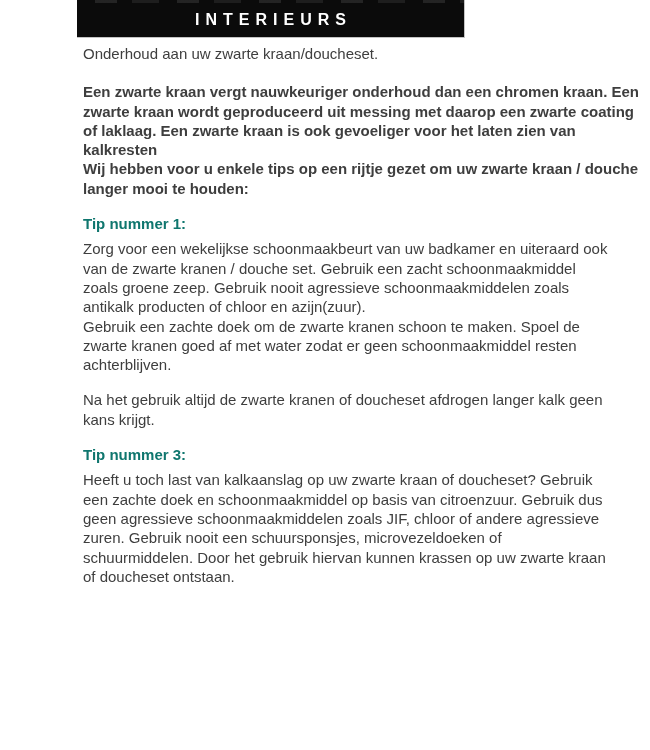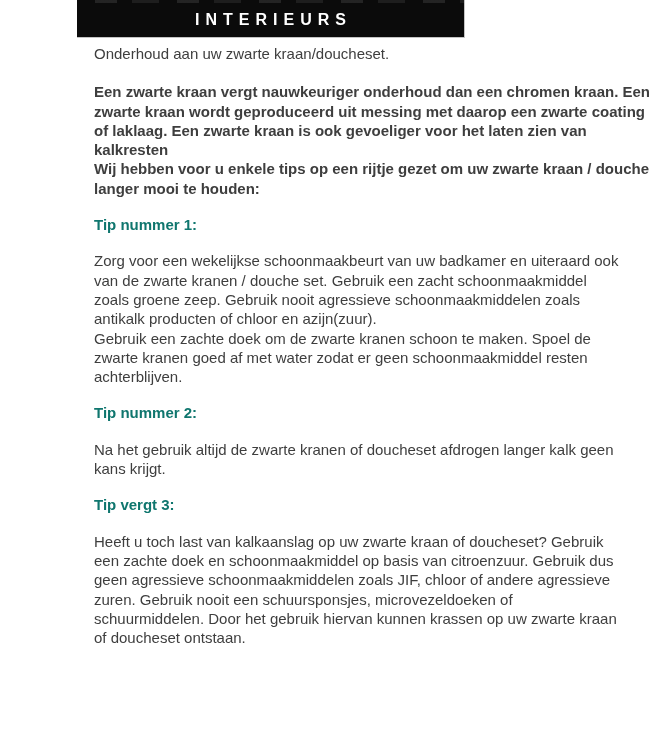--- a/index.html
+++ b/index.html
@@ -59,21 +59,21 @@
   .content {
     position: absolute;
     left: 77px;
     top: 38px;
     width: 573px;
     color: #3e3e3e;
     font-size: 15px;
     line-height: 19.3px;
   }
   .content p {
-    margin: 17px;
+    margin: 6px;
     white-space: pre;
   }
   .intro-line {
     margin-top: 6px !important;
   }
   .description {
     margin-top: 19px !important;
     font-weight: bold;
   }
   .tip-block {
@@ -110,27 +110,26 @@
       <p class="tip-body">Zorg voor een wekelijkse schoonmaakbeurt van uw badkamer en uiteraard ook
 van de zwarte kranen / douche set. Gebruik een zacht schoonmaakmiddel
 zoals groene zeep. Gebruik nooit agressieve schoonmaakmiddelen zoals
 antikalk producten of chloor en azijn(zuur).
 Gebruik een zachte doek om de zwarte kranen schoon te maken. Spoel de
 zwarte kranen goed af met water zodat er geen schoonmaakmiddel resten
 achterblijven.</p>
     </div>
 
     <div class="tip-block">
-      <p class="tip-heading">Tip nummer 2:</p>
       <p class="tip-body">Na het gebruik altijd de zwarte kranen of doucheset afdrogen langer kalk geen
 kans krijgt.</p>
     </div>
 
     <div class="tip-block">
-      <p class="tip-heading">Tip vergt 3:</p>
+      <p class="tip-heading">Tip nummer 3:</p>
       <p class="tip-body">Heeft u toch last van kalkaanslag op uw zwarte kraan of doucheset? Gebruik
 een zachte doek en schoonmaakmiddel op basis van citroenzuur. Gebruik dus
 geen agressieve schoonmaakmiddelen zoals JIF, chloor of andere agressieve
 zuren. Gebruik nooit een schuursponsjes, microvezeldoeken of
 schuurmiddelen. Door het gebruik hiervan kunnen krassen op uw zwarte kraan
 of doucheset ontstaan.</p>
     </div>
 
   </div>
 

